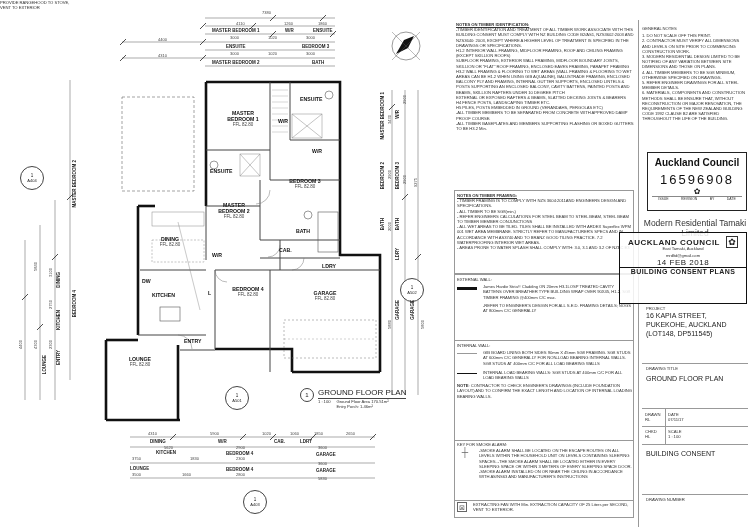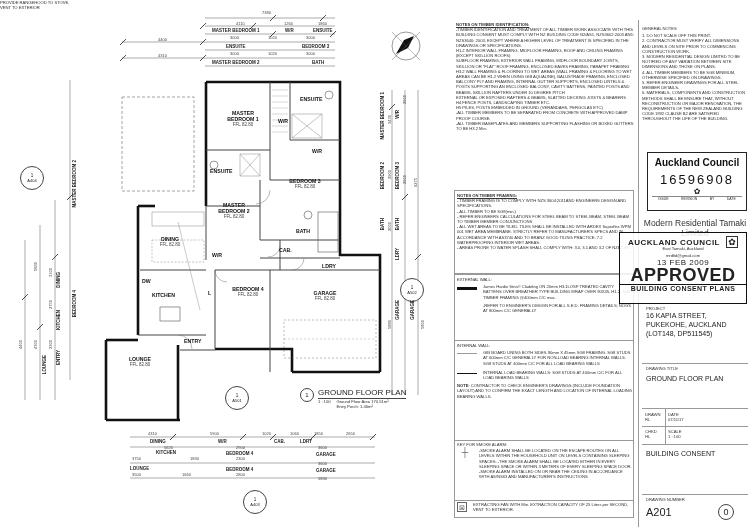--- a/index.html
+++ b/index.html
@@ -404,22 +404,21 @@
 
 <div class="abs" style="left:642px; top:218px; width:106px; font-size:8.5px; text-align:center; color:#333; line-height:10px;">Modern Residential Tamaki Limited</div>
 
 <div class="abs" style="left:619px; top:232px; width:128px; height:72px; border:1.4px solid #111; background:rgba(255,255,255,0.85);">
   <div style="display:flex; justify-content:center; align-items:center; gap:6px; margin-top:3px;">
     <span style="font-size:8px; font-weight:bold; letter-spacing:0.5px;">AUCKLAND COUNCIL</span>
     <span style="font-size:9px; border:0.6px solid #333; width:12px; height:12px; text-align:center; line-height:11px;">✿</span>
   </div>
   <div class="tiny" style="text-align:center; margin-top:-2px;">East Tamaki, Auckland</div>
   <div class="tiny" style="text-align:center; margin-top:2px;">mrdltd@gmail.com</div>
-  <div style="font-size:8px; text-align:center; letter-spacing:0.5px;">13 FEB 2009</div>
-  <div style="font-size:18px; font-weight:bold; text-align:center; line-height:17px; letter-spacing:0.5px;">APPROVED</div>
+  <div style="font-size:8px; text-align:center; letter-spacing:0.5px;">14 FEB 2018</div>
   <div style="font-size:7px; font-weight:bold; text-align:center; border-top:1px solid #111; letter-spacing:0.4px;">BUILDING CONSENT PLANS</div>
 </div>
 
 <div class="abs" style="left:646px; top:306px; width:102px;">
   <div class="tiny">PROJECT</div>
   <div style="font-size:7px; line-height:9px; color:#222;">16 KAPIA STREET, PUKEKOHE, AUCKLAND (LOT148, DP511545)</div>
 </div>
 
 <div class="hline" style="left:642px; top:363px; width:106px;"></div>
 <div class="abs" style="left:646px; top:366px; width:102px;">
@@ -445,17 +444,13 @@
 <div class="abs" style="left:668px; top:429px;">
   <div class="tiny">SCALE</div>
   <div class="tiny">1 : 100</div>
 </div>
 <div class="hline" style="left:642px; top:444px; width:106px;"></div>
 <div class="abs" style="left:646px; top:450px; font-size:7px; color:#222;">BUILDING CONSENT</div>
 
 <div class="hline" style="left:642px; top:494px; width:106px;"></div>
 <div class="abs" style="left:646px; top:497px; width:102px;">
   <div class="tiny">DRAWING NUMBER</div>
-  <div style="display:flex; justify-content:space-between; align-items:center; margin-top:2px;">
-    <span style="font-size:11px; color:#222;">A201</span>
-    <span style="width:16px; height:16px; border:1px solid #444; border-radius:50%; font-size:9px; text-align:center; line-height:14px; margin-right:14px;">0</span>
-  </div>
 </div>
 
 </body></html>

